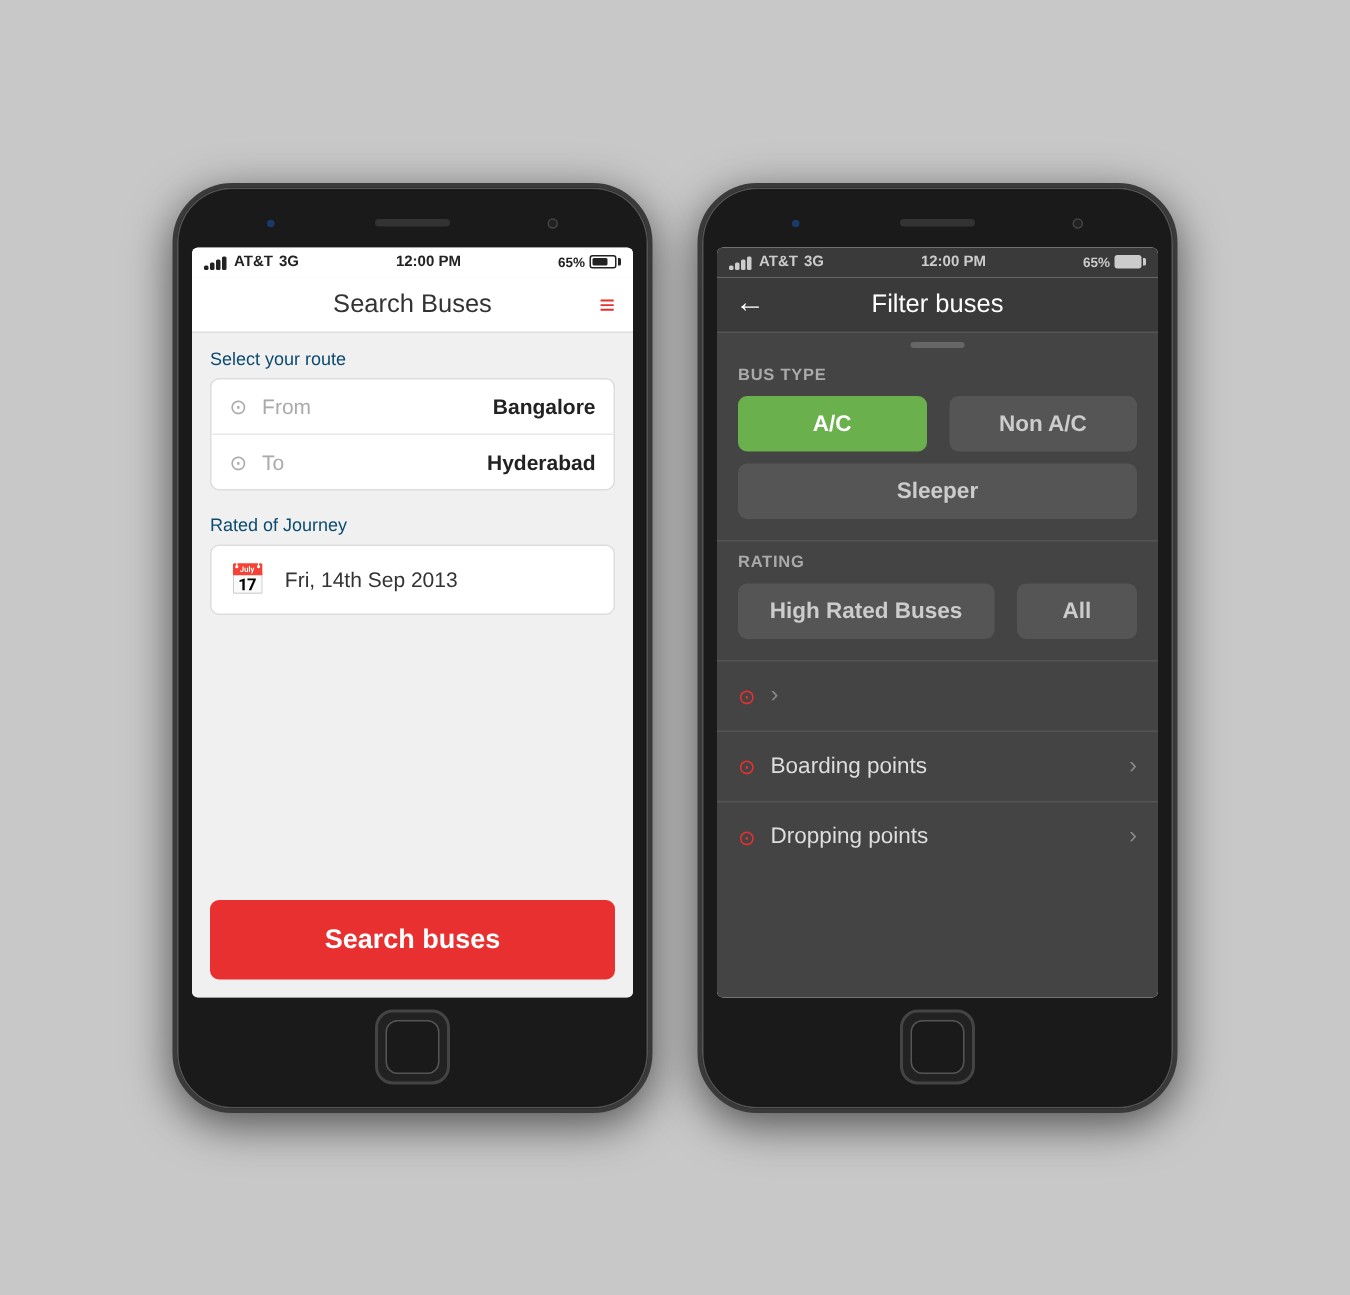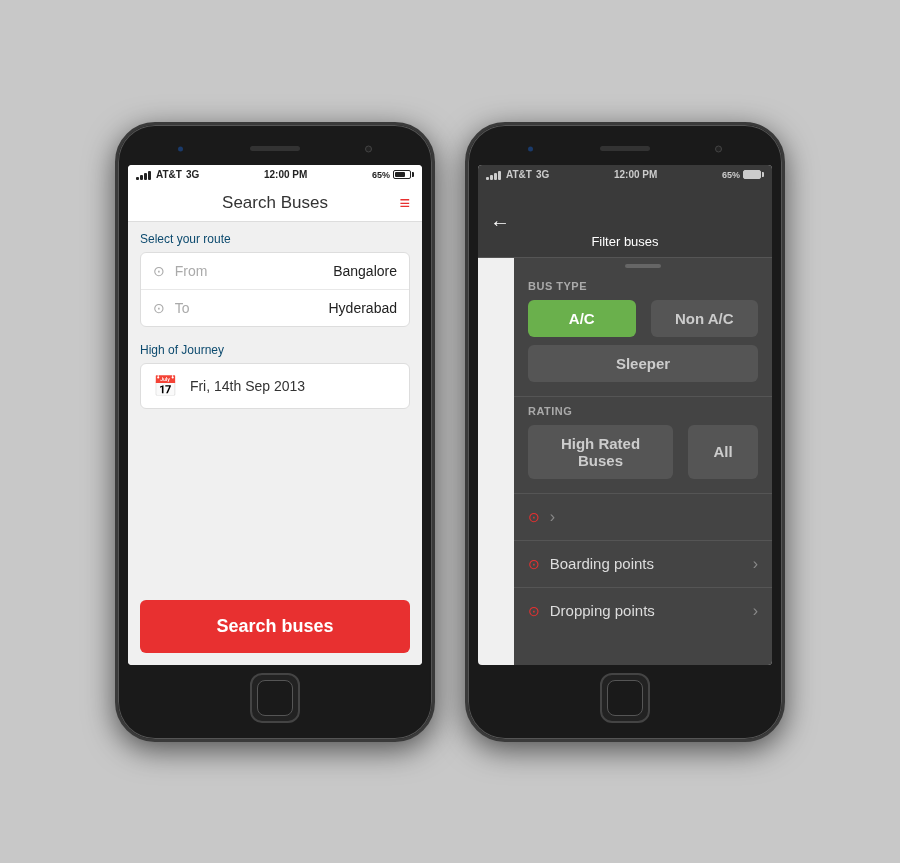--- a/index.html
+++ b/index.html
@@ -182,21 +182,21 @@
       margin-right: 10px;
       font-size: 14px;
     }
     .input-label {
       font-size: 14px;
       color: #aaa;
       flex: 1;
     }
     .input-value {
       font-size: 14px;
-      font-weight: 400;
+      font-weight: 700;
       color: #222;
     }
 
     .date-section {
       padding: 10px 12px 6px;
     }
     .date-input-group {
       background: #fff;
       border-radius: 6px;
       border: 1px solid #ddd;
@@ -256,41 +256,39 @@
     .filter-nav-bar {
       background: #3a3a3a;
       display: flex;
       align-items: center;
       padding: 8px 12px;
       border-bottom: 1px solid #555;
       flex-shrink: 0;
       position: relative;
     }
     .filter-nav-title {
-      font-size: 13px;
+      font-size: 17px;
       color: #fff;
       flex: 1;
       text-align: center;
-      margin-top: 41px;
     }
     .back-arrow {
       color: #fff;
       font-size: 20px;
       cursor: pointer;
       position: absolute;
       left: 12px;
     }
 
     .filter-content {
       flex: 1;
       background: #444;
       display: flex;
       flex-direction: column;
       overflow: hidden;
-      margin-left: 36px;
     }
 
     
     .drag-handle {
       display: flex;
       justify-content: center;
       padding: 6px 0 4px;
     }
     .drag-handle-bar {
       width: 36px;
@@ -430,21 +428,21 @@
           </div>
           <div class="input-row">
             <span class="input-icon">⊙</span>
             <span class="input-label">To</span>
             <span class="input-value">Hyderabad</span>
           </div>
         </div>
       </div>
 
       <div class="date-section">
-        <div class="section-label">High of Journey</div>
+        <div class="section-label">Rated of Journey</div>
         <div class="date-input-group">
           <span class="date-icon">📅</span>
           <span class="date-value">Fri, 14th Sep 2013</span>
         </div>
       </div>
 
       <div class="spacer"></div>
 
       <button class="search-btn">Search buses</button>
     </div>

